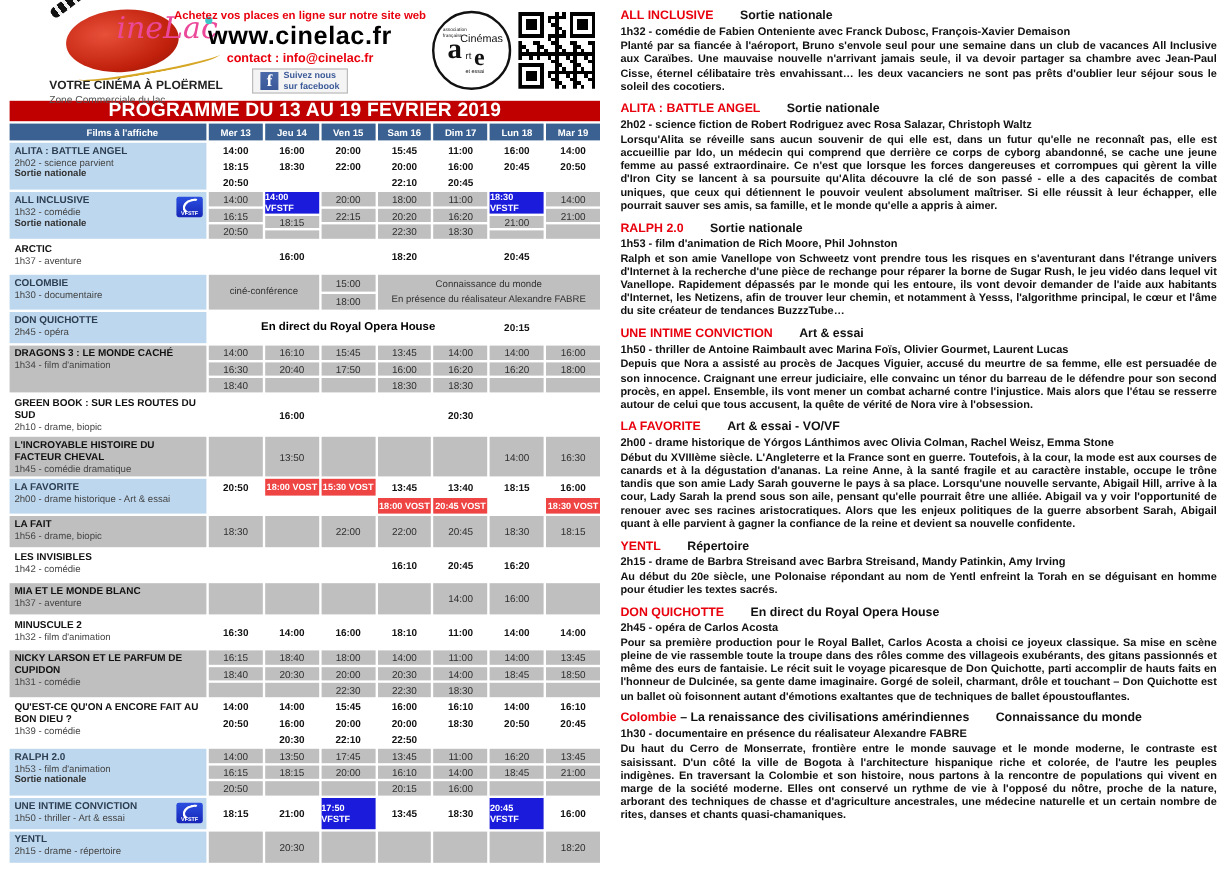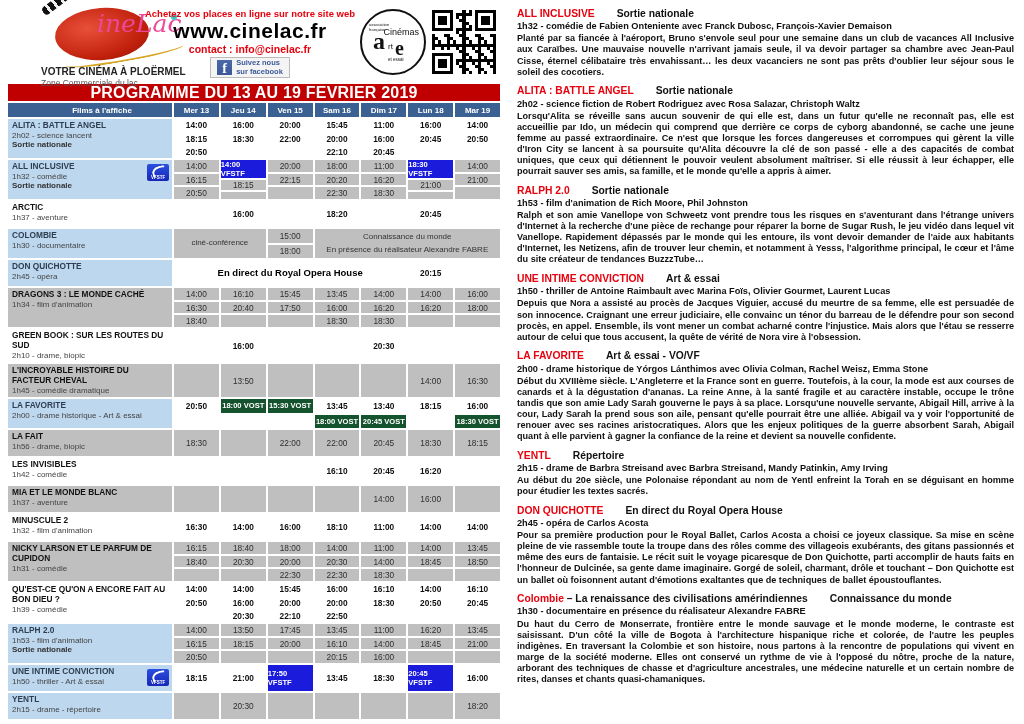--- a/index.html
+++ b/index.html
@@ -62,21 +62,21 @@
   .v-g .tc{background:#bfbfbf;}
   .v-w .tc{background:#fff;}
   .v-w .t,.v-g .t{color:#111;}
   .cell{display:flex;flex-direction:column;gap:2px;}
   .slot{flex:1;display:flex;align-items:center;justify-content:center;font-size:8.3px;color:#111;}
   .v-bw .slot,.v-w .slot{font-weight:bold;}
   .v-bg .slot,.v-g .slot{background:#bfbfbf;font-weight:400;color:#2e2e2e;}
   .v-bw .slot{background:#fff;}
   .v-w .slot{background:transparent;}
   .slot.b-vfstf{background:#1b1bdc;color:#fff !important;font-weight:bold;font-size:7.6px;}
-  .slot.b-vost{background:#14532d;color:#fff !important;font-weight:bold;font-size:7.6px;}
+  .slot.b-vost{background:#ef4444;color:#fff !important;font-weight:bold;font-size:7.6px;}
   .cell.span{display:flex;flex-direction:column;align-items:center;justify-content:center;
              font-size:8px;color:#333;line-height:1.3;}
   .v-bg .cell.span{background:#bfbfbf;}
   .cell.span.big{font-size:9.5px;font-weight:bold;color:#000;}
   .vfic{position:absolute;right:3px;top:4px;width:22px;height:17px;border-radius:2px;
         background:linear-gradient(#2b4fe0,#1626b8);color:#fff;font-size:4.5px;font-weight:bold;
         display:flex;align-items:flex-end;justify-content:center;padding-bottom:1px;box-sizing:border-box;}
   .vfic::before{content:"";position:absolute;top:2px;left:5px;width:11px;height:8px;
         border:2px solid transparent;border-top-color:#fff;border-left-color:#fff;
         border-radius:70% 40% 0 55%;transform:rotate(-14deg);}
@@ -285,21 +285,21 @@
           <div class="hcell">Jeu 14</div>
           <div class="hcell">Ven 15</div>
           <div class="hcell">Sam 16</div>
           <div class="hcell">Dim 17</div>
           <div class="hcell">Lun 18</div>
           <div class="hcell">Mar 19</div>
         </div>
         <div class="srow v-bw sl3">
           <div class="tc">
             <div class="t">ALITA : BATTLE ANGEL</div>
-            <div class="s">2h02 - science lancent</div>
+            <div class="s">2h02 - science parvient</div>
             <div class="n">Sortie nationale</div>
           </div>
           <div class="cell">
             <div class="slot">14:00</div>
             <div class="slot">18:15</div>
             <div class="slot">20:50</div>
           </div>
           <div class="cell">
             <div class="slot">16:00</div>
             <div class="slot">18:30</div>

